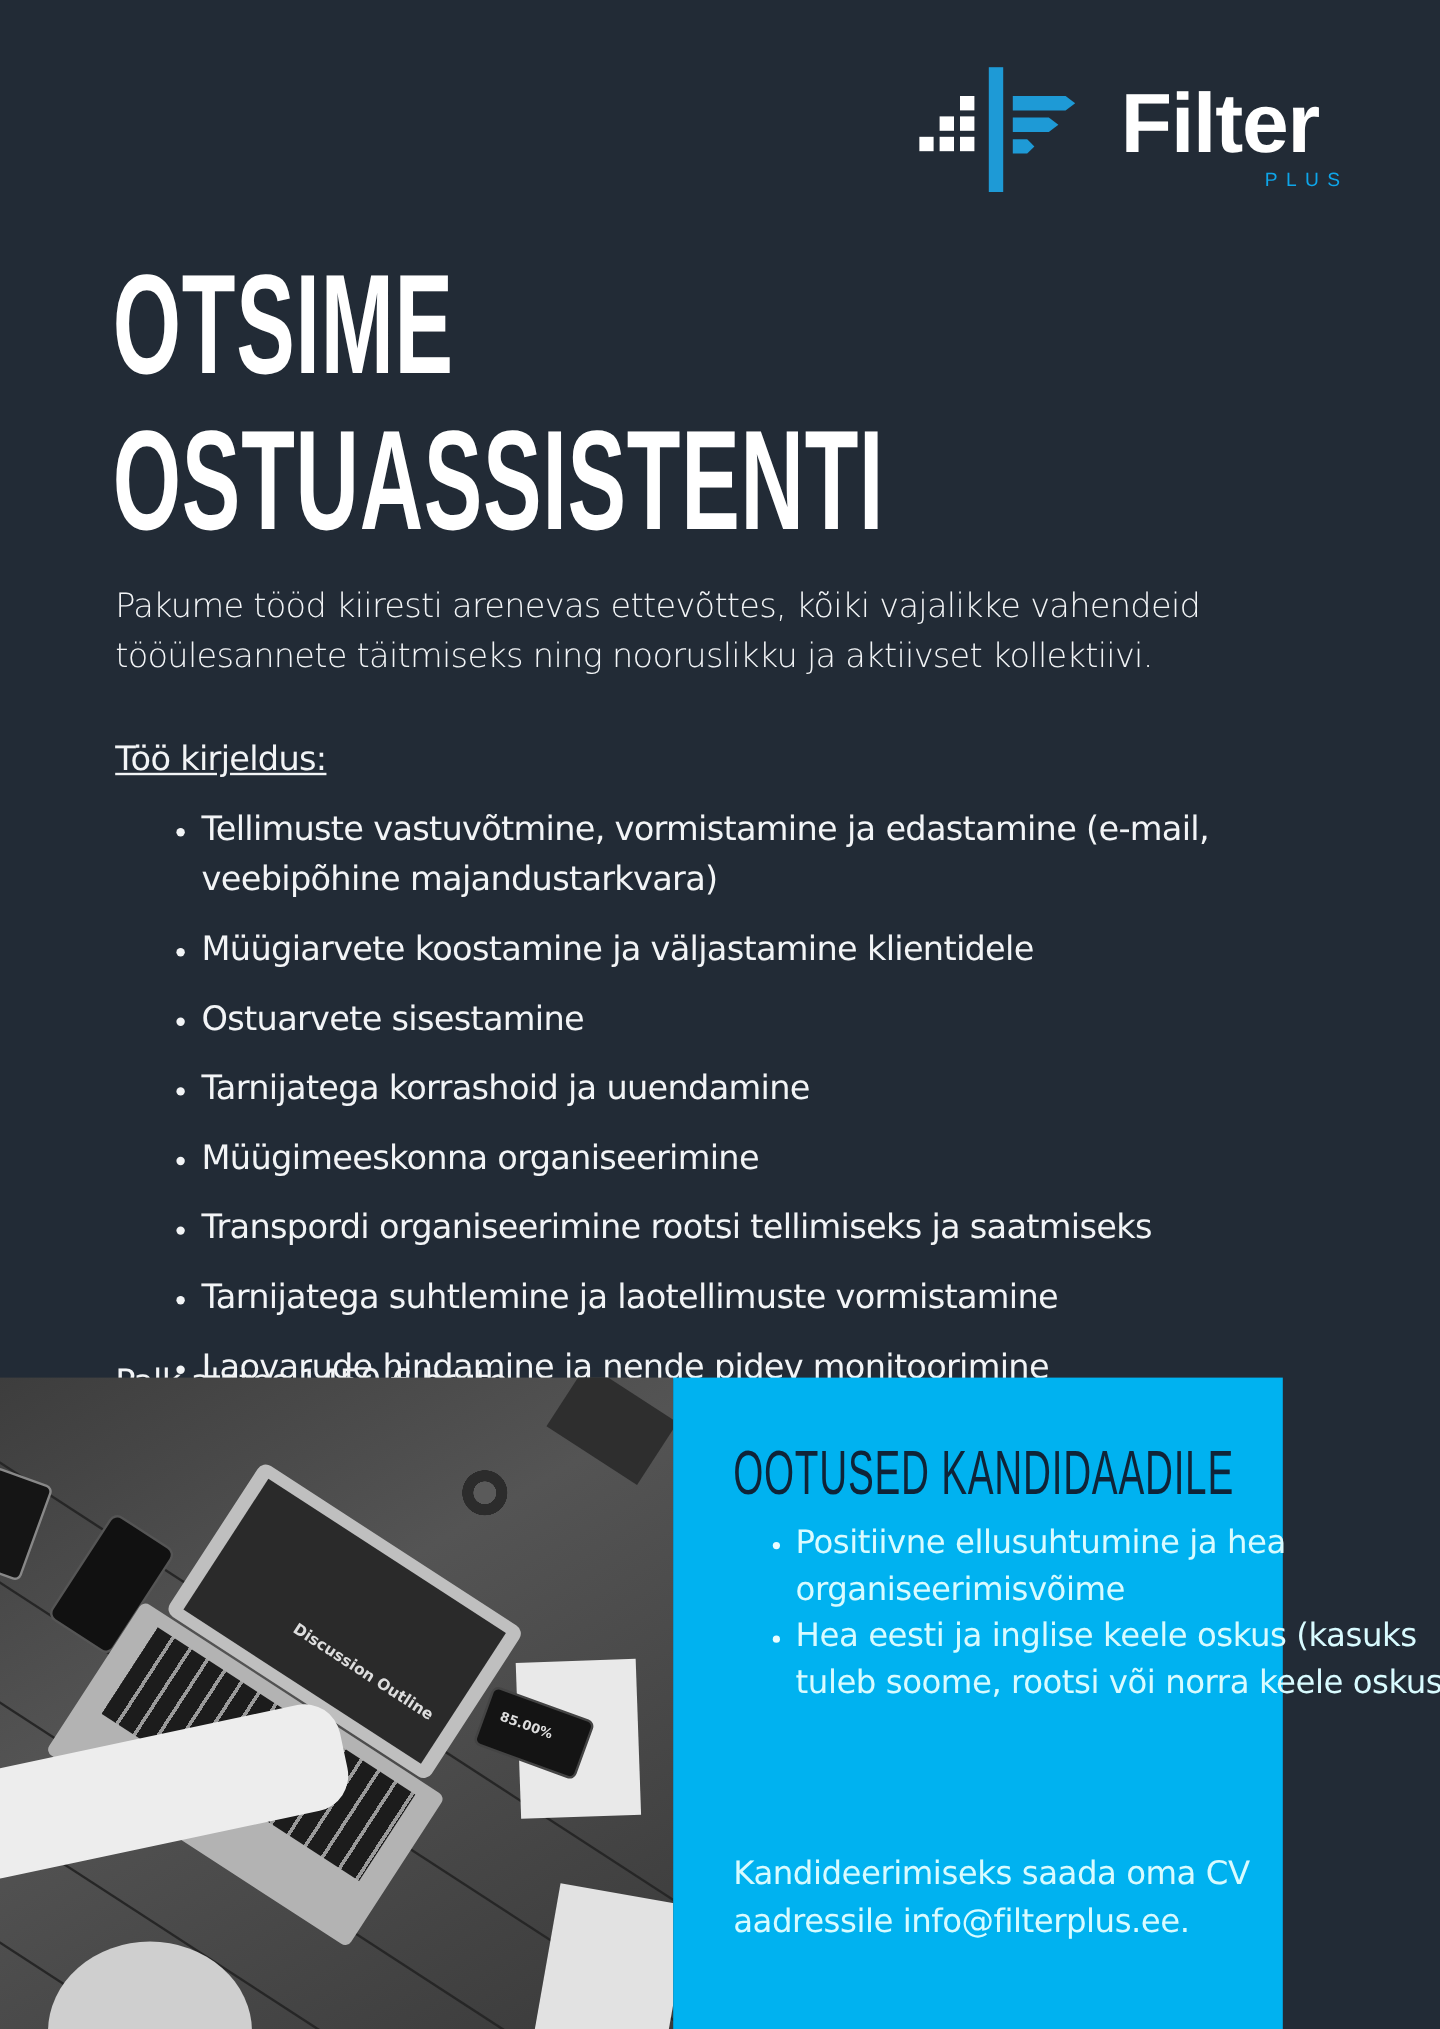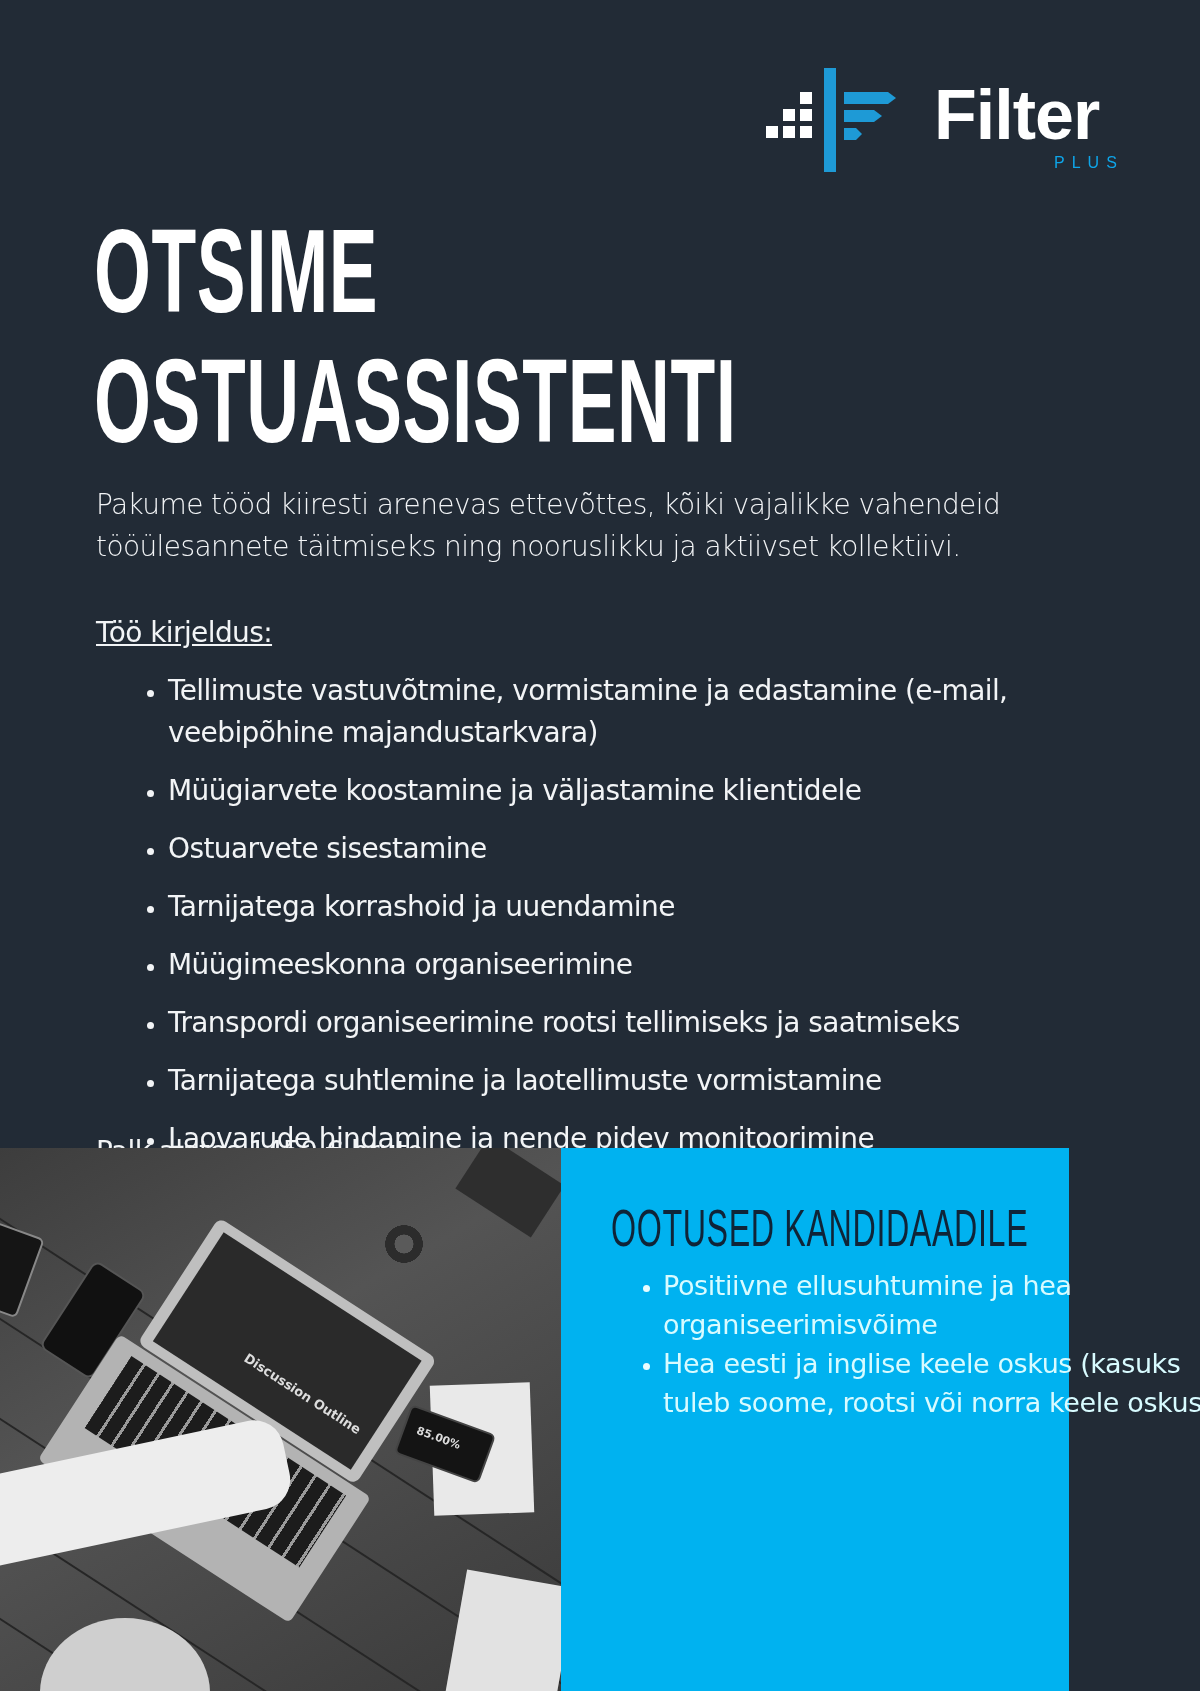--- a/index.html
+++ b/index.html
@@ -3,21 +3,21 @@
 <meta charset="utf-8">
 <style>
   html, body { margin: 0; padding: 0; }
   body {
     width: 1200px; height: 1691px; overflow: hidden;
     background: #222b36;
     font-family: "DejaVu Sans", sans-serif;
     color: #ffffff;
     position: relative;
   }
-  .logo { position: absolute; left: 766px; top: 66px; width: 370px; height: 110px; }
+  .logo { position: absolute; left: 766px; top: 54px; width: 370px; height: 110px; }
   .logo svg { position: absolute; left: 0; top: 0; }
   .logo-word {
     position: absolute; left: 168px; top: 14px;
     font-family: "Liberation Sans", sans-serif; font-weight: bold;
     font-size: 70px; line-height: 70px; letter-spacing: -1px; color: #fff;
   }
   .logo-sub {
     position: absolute; left: 288px; top: 88px;
     font-family: "Liberation Sans", sans-serif;
     font-size: 16px; letter-spacing: 7px; color: #0ea5e9;
@@ -170,13 +170,14 @@
   <div class="arm"></div>
   <div class="head"></div>
 </div>
 
 <div class="panel">
   <div class="panel-title">OOTUSED KANDIDAADILE</div>
   <ul class="expect">
     <li>Positiivne ellusuhtumine ja hea organiseerimisvõime</li>
     <li>Hea eesti ja inglise keele oskus (kasuks tuleb soome, rootsi või norra keele oskus)</li>
   </ul>
+  <div class="apply">Kandideerimiseks saada oma CV aadressile info@filterplus.ee.</div>
 </div>
 
 </body></html>

